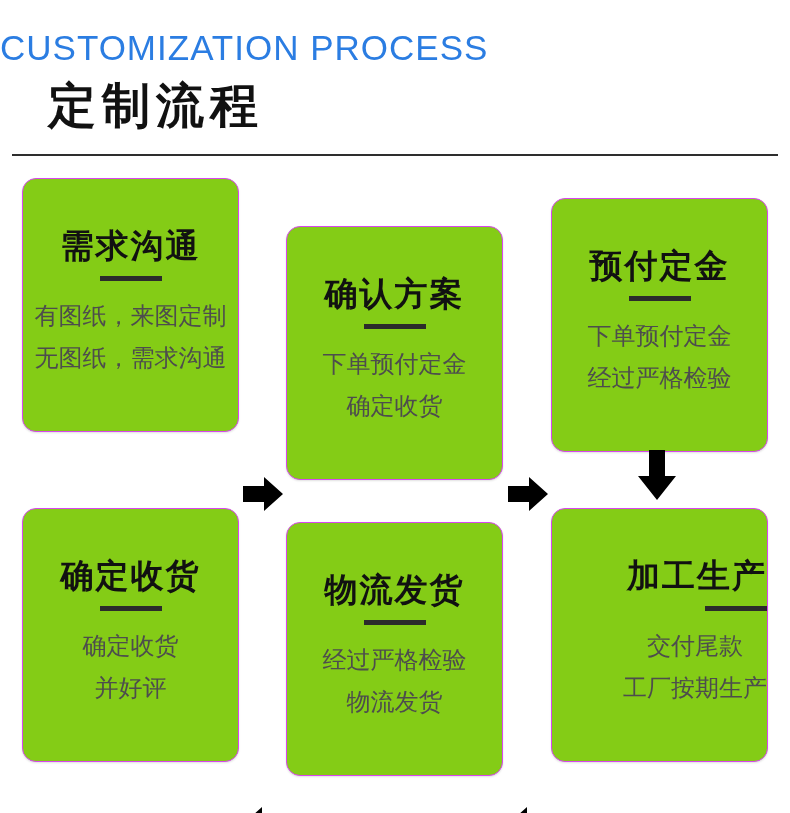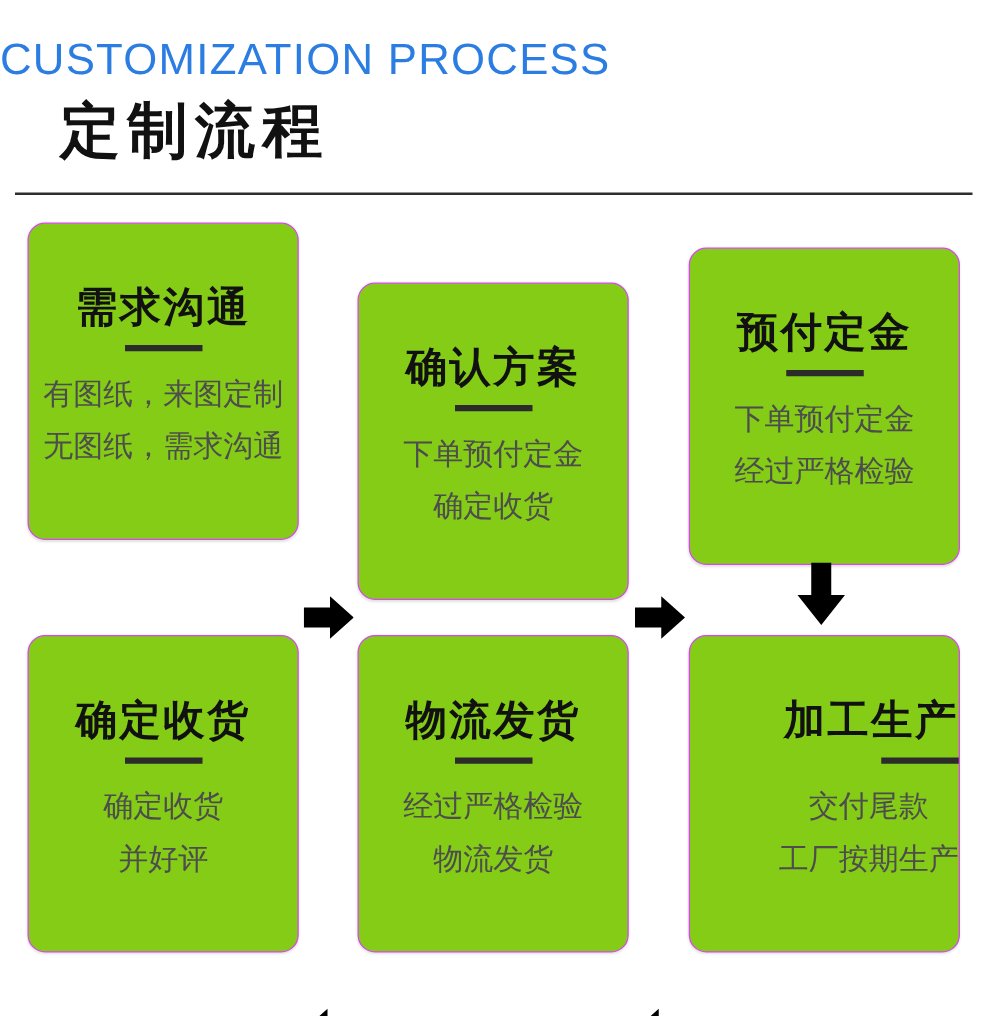--- a/index.html
+++ b/index.html
@@ -89,21 +89,21 @@
     color: #4d4d4d;
     line-height: 1.75;
     white-space: nowrap;
   }
 
   
   .pos-r1c1 { left: 22px;  top: 0px; }
   .pos-r1c2 { left: 286px; top: 0px; margin-top: 48px; }
   .pos-r1c3 { left: 551px; top: 0px; margin-top: 20px; }
   .pos-r2c1 { left: 22px;  top: 330px; }
-  .pos-r2c2 { left: 286px; top: 330px; }
+  .pos-r2c2 { left: 286px; top: 344px; }
   .pos-r2c3 { left: 551px; top: 330px; align-items: flex-end; }
 
   
   .arrow {
     position: absolute;
   }
   .arrow svg { display: block; }
 
   .arrow-r1-a { left: 243px; top: 297px; }
   .arrow-r1-b { left: 508px; top: 297px; }

